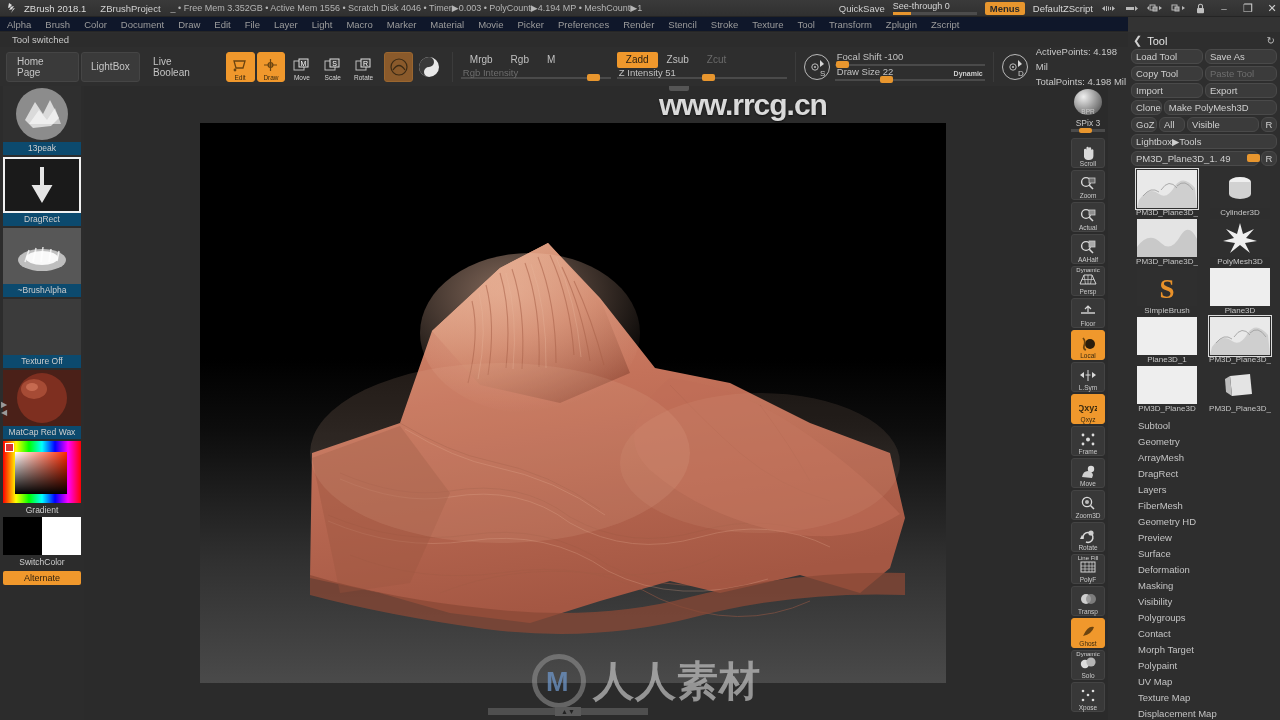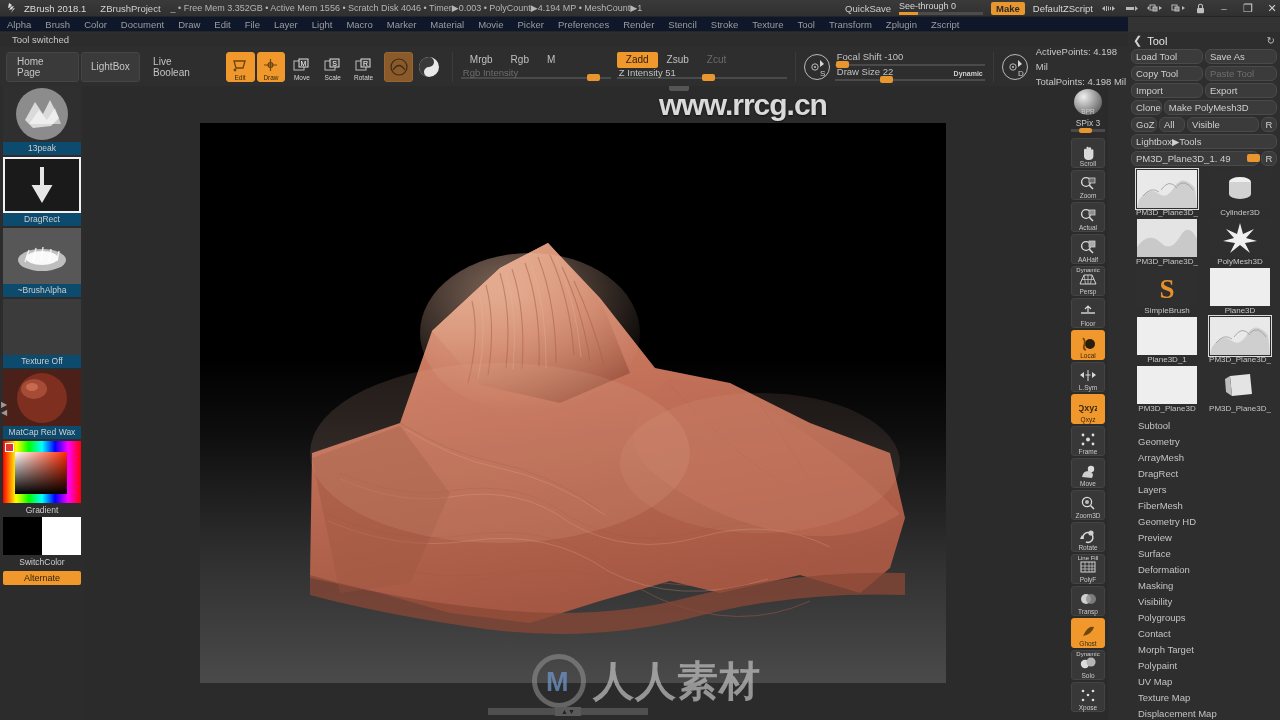--- a/index.html
+++ b/index.html
@@ -195,21 +195,21 @@
     <span class="tb-proj">ZBrushProject</span>
     <span class="tb-stats">_ • Free Mem 3.352GB • Active Mem 1556 • Scratch Disk 4046 • Timer▶0.003 • PolyCount▶4.194 MP • MeshCount▶1</span>
     <div class="tb-right">
       <span class="tb-quicksave">QuickSave</span>
       <div class="seethru">
         <span class="seethru-lbl"><span>See-through</span>&nbsp;<span>0</span></span>
         <div class="seethru-bar">
             <i></i>
           </div>
       </div>
-      <span class="menus-btn">Make</span>
+      <span class="menus-btn">Menus</span>
       <span class="zscript-lbl">DefaultZScript</span>
       <span class="tb-icon">
         <svg width="13" height="9" viewBox="0 0 13 9">
             <path d="M0 4.5 L3 2 L3 7 Z" fill="#cfcfcf"></path>
             <rect x="4" y="2" width="1" height="5" fill="#cfcfcf"></rect>
             <rect x="6" y="2.5" width="1" height="4" fill="#cfcfcf"></rect>
             <rect x="8" y="3" width="1" height="3" fill="#cfcfcf"></rect>
             <path d="M13 4.5 L10 2 L10 7 Z" fill="#cfcfcf"></path>
           </svg>
       </span>

